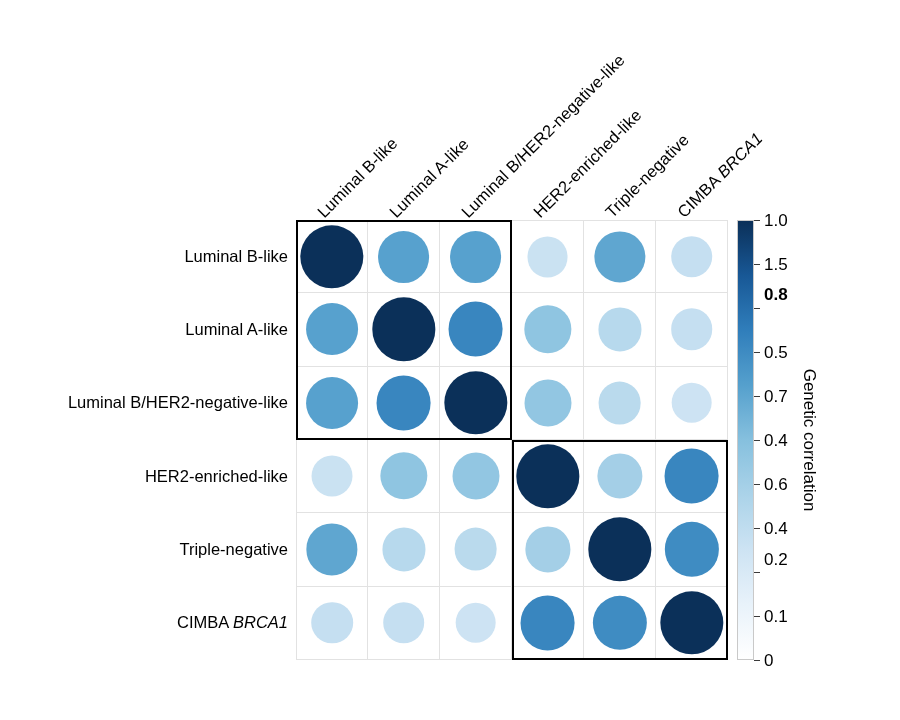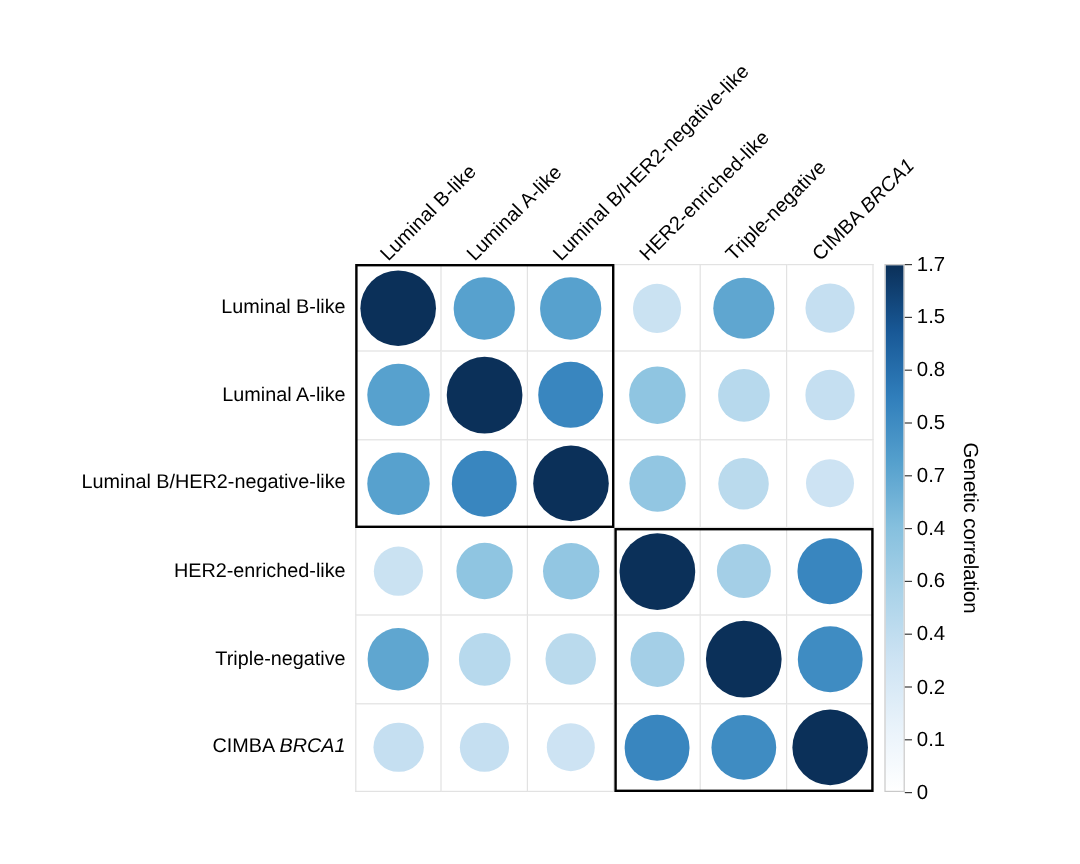--- a/index.html
+++ b/index.html
@@ -272,36 +272,36 @@
         <div class="dot" style="width: 63.36px; height: 63.36px; background: rgb(11, 48, 89);"></div>
       </div>
       <div class="block-outline" style="left: 0px; top: 0px; width: 216px; height: 220px;"></div>
       <div class="block-outline" style="left: 216px; top: 220px; width: 216px; height: 220px;"></div>
     </div>
 
   <div id="colorbar-wrap">
     <div id="colorbar" style="background: linear-gradient(rgb(11, 48, 89) 0%, rgb(24, 88, 150) 12.5%, rgb(48, 126, 187) 25%, rgb(85, 160, 205) 37.5%, rgb(134, 192, 222) 50%, rgb(171, 211, 233) 62.5%, rgb(205, 227, 243) 75%, rgb(232, 242, 250) 87.5%, rgb(255, 255, 255) 100%);"></div>
     <div id="cb-axis-title">Genetic correlation</div>
   <div class="cb-tick" style="top: 0px;"></div>
-      <div class="cb-ticklabel" style="top: 0px;">1.7</div>
+      <div class="cb-ticklabel" style="top: 0px;">1.0</div>
       <div class="cb-tick" style="top: 44px;"></div>
       <div class="cb-ticklabel" style="top: 44px;">1.5</div>
       <div class="cb-tick" style="top: 88px;"></div>
-      <div class="cb-ticklabel" style="top: 88px;">0.8</div>
+      <div class="cb-ticklabel" style="top: 74px; font-weight: bold;">0.8</div>
       <div class="cb-tick" style="top: 132px;"></div>
       <div class="cb-ticklabel" style="top: 132px;">0.5</div>
       <div class="cb-tick" style="top: 176px;"></div>
       <div class="cb-ticklabel" style="top: 176px;">0.7</div>
       <div class="cb-tick" style="top: 220px;"></div>
       <div class="cb-ticklabel" style="top: 220px;">0.4</div>
       <div class="cb-tick" style="top: 264px;"></div>
       <div class="cb-ticklabel" style="top: 264px;">0.6</div>
       <div class="cb-tick" style="top: 308px;"></div>
       <div class="cb-ticklabel" style="top: 308px;">0.4</div>
       <div class="cb-tick" style="top: 352px;"></div>
-      <div class="cb-ticklabel" style="top: 353px;">0.2</div>
+      <div class="cb-ticklabel" style="top: 339px;">0.2</div>
       <div class="cb-tick" style="top: 396px;"></div>
       <div class="cb-ticklabel" style="top: 396px;">0.1</div>
       <div class="cb-tick" style="top: 440px;"></div>
       <div class="cb-ticklabel" style="top: 440px;">0</div>
     </div>
 
 </div>
 
 </body></html>

